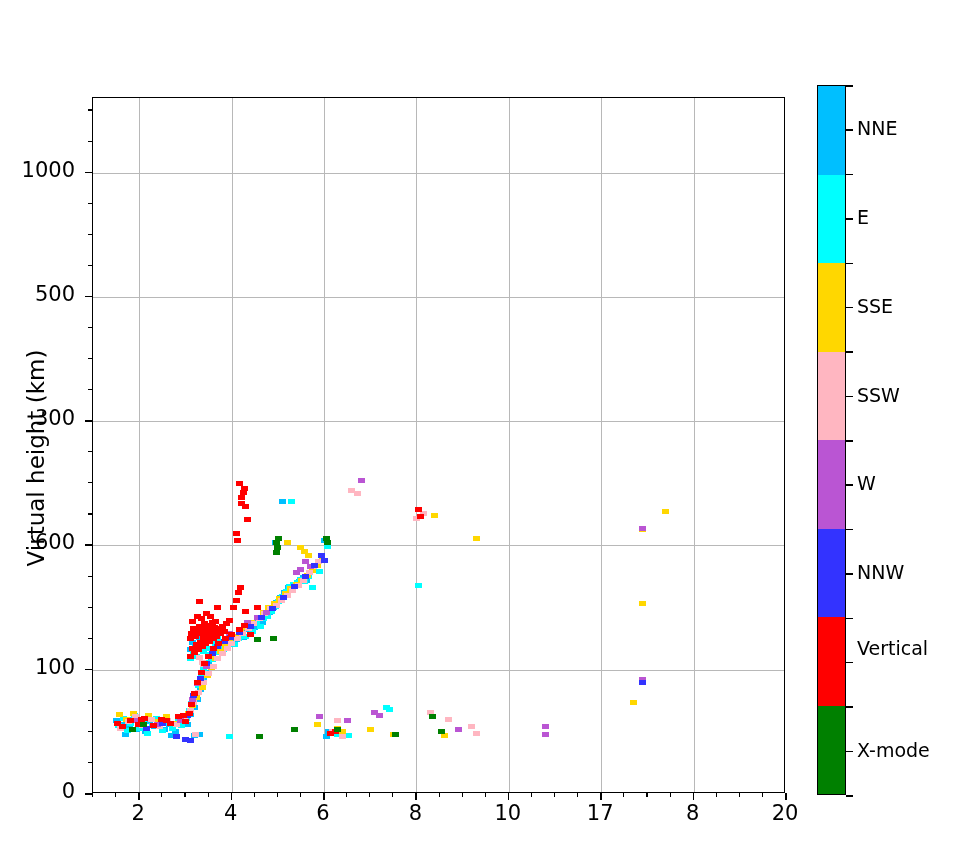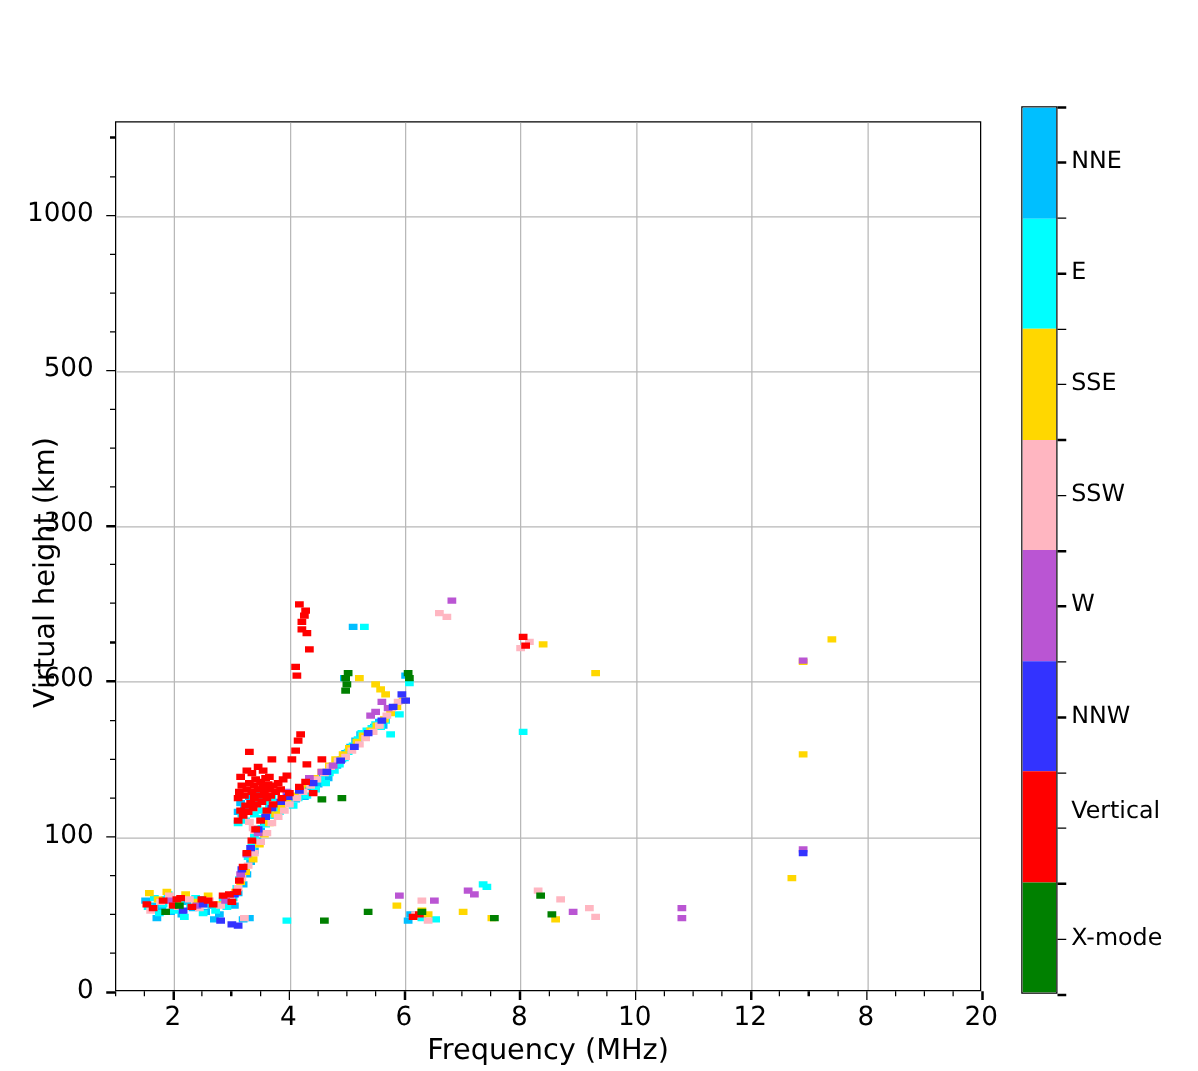--- a/index.html
+++ b/index.html
@@ -620,21 +620,21 @@
       <div class="xtick-major" style="left: 692.6px;"></div>
       <div class="xtick-minor" style="left: 715.7px;"></div>
       <div class="xtick-minor" style="left: 738.8px;"></div>
       <div class="xtick-minor" style="left: 761.9px;"></div>
       <div class="xtick-major" style="left: 785px;"></div>
       <div class="xticklabel" style="left: 138.2px;">2</div>
       <div class="xticklabel" style="left: 230.6px;">4</div>
       <div class="xticklabel" style="left: 323px;">6</div>
       <div class="xticklabel" style="left: 415.4px;">8</div>
       <div class="xticklabel" style="left: 507.8px;">10</div>
-      <div class="xticklabel" style="left: 600.2px;">12</div>
+      <div class="xticklabel" style="left: 600.2px;">17</div>
       <div class="xticklabel" style="left: 692.6px;">8</div>
       <div class="xticklabel" style="left: 785px;">20</div>
       <div class="ytick-major" style="top: 793px;"></div>
       <div class="ytick-minor" style="top: 761.9px;"></div>
       <div class="ytick-minor" style="top: 730.9px;"></div>
       <div class="ytick-minor" style="top: 699.8px;"></div>
       <div class="ytick-major" style="top: 668.7px;"></div>
       <div class="ytick-minor" style="top: 637.6px;"></div>
       <div class="ytick-minor" style="top: 606.6px;"></div>
       <div class="ytick-minor" style="top: 575.5px;"></div>
@@ -654,21 +654,20 @@
       <div class="ytick-minor" style="top: 140.5px;"></div>
       <div class="ytick-minor" style="top: 109.4px;"></div>
       <div class="yticklabel" style="top: 793px;">0</div>
       <div class="yticklabel" style="top: 668.7px;">100</div>
       <div class="yticklabel" style="top: 544.4px;">600</div>
       <div class="yticklabel" style="top: 420.1px;">300</div>
       <div class="yticklabel" style="top: 295.9px;">500</div>
       <div class="yticklabel" style="top: 171.6px;">1000</div>
     </div>
 
-  <div id="xlabel">Frequency (MHz)</div>
   <div id="ylabel">Virtual height (km)</div>
 
   <div id="colorbar">
       <div class="cbar-band" style="height: 12.5%; background: rgb(0, 191, 255);"></div>
       <div class="cbar-band" style="height: 12.5%; background: rgb(0, 255, 255);"></div>
       <div class="cbar-band" style="height: 12.5%; background: rgb(255, 215, 0);"></div>
       <div class="cbar-band" style="height: 12.5%; background: rgb(255, 182, 193);"></div>
       <div class="cbar-band" style="height: 12.5%; background: rgb(186, 85, 211);"></div>
       <div class="cbar-band" style="height: 12.5%; background: rgb(51, 51, 255);"></div>
       <div class="cbar-band" style="height: 12.5%; background: rgb(255, 0, 0);"></div>

